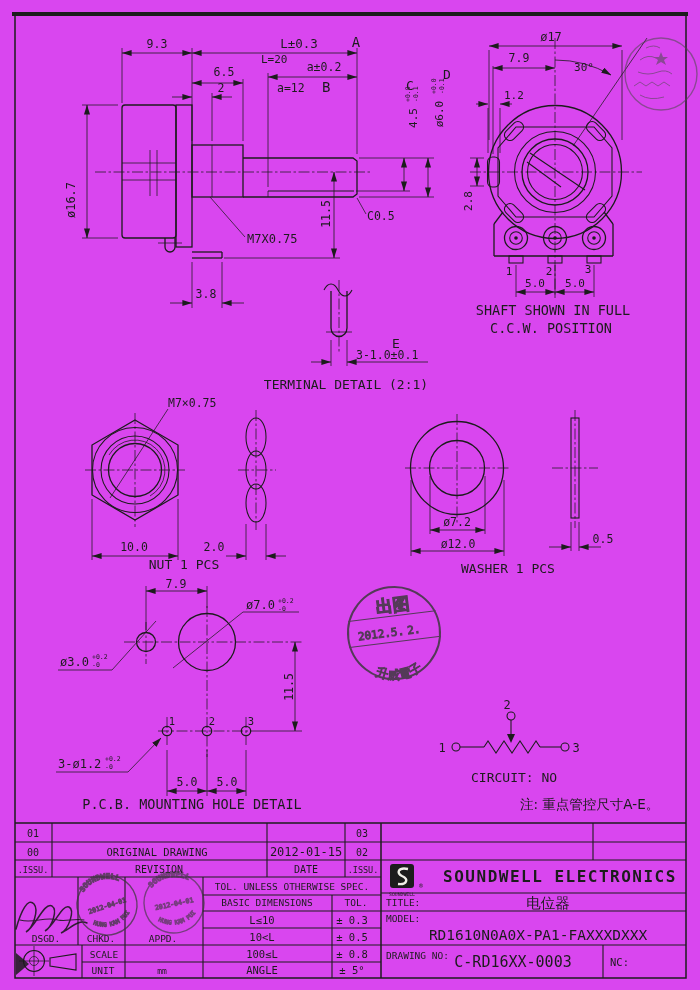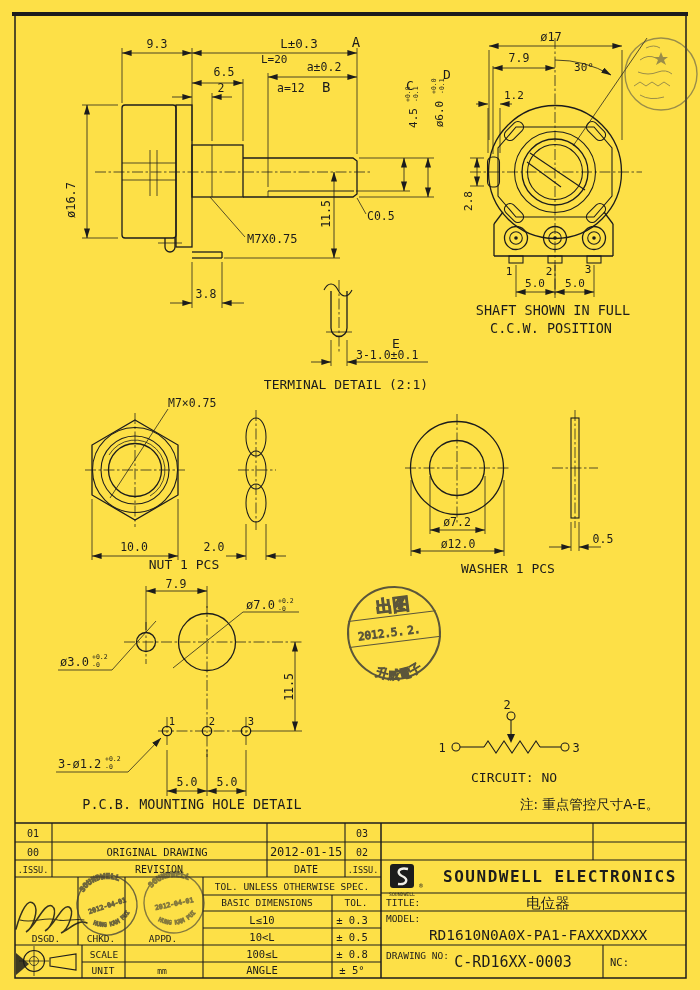--- a/index.html
+++ b/index.html
@@ -1,16 +1,16 @@
 <!DOCTYPE html>
 <html><head>
 <meta charset="utf-8">
 <style>
   html,body{margin:0;padding:0;background:#d8d6cf;}
-  .page{position:relative;width:700px;height:990px;background:#fde047;overflow:hidden;
+  .page{position:relative;width:700px;height:990px;background:#d946ef;overflow:hidden;
         font-family:"DejaVu Sans Mono","Liberation Mono",monospace;}
   svg{position:absolute;left:0;top:0;}
   text{fill:#1c1c1c;font-family:"DejaVu Sans Mono","Liberation Mono",monospace;}
   .ck{font-family:"DejaVu Sans","Liberation Sans",sans-serif;}
   .o{fill:none;stroke:#1c1c1c;stroke-width:1.3;}
   .m{fill:none;stroke:#1c1c1c;stroke-width:1.05;}
   .e{fill:none;stroke:#1c1c1c;stroke-width:0.75;}
   .d{fill:none;stroke:#1c1c1c;stroke-width:0.8;}
   .c{fill:none;stroke:#1c1c1c;stroke-width:0.75;stroke-dasharray:11 2.5 2.5 2.5;}
   .g{fill:none;stroke:#1c1c1c;stroke-width:1.1;}

